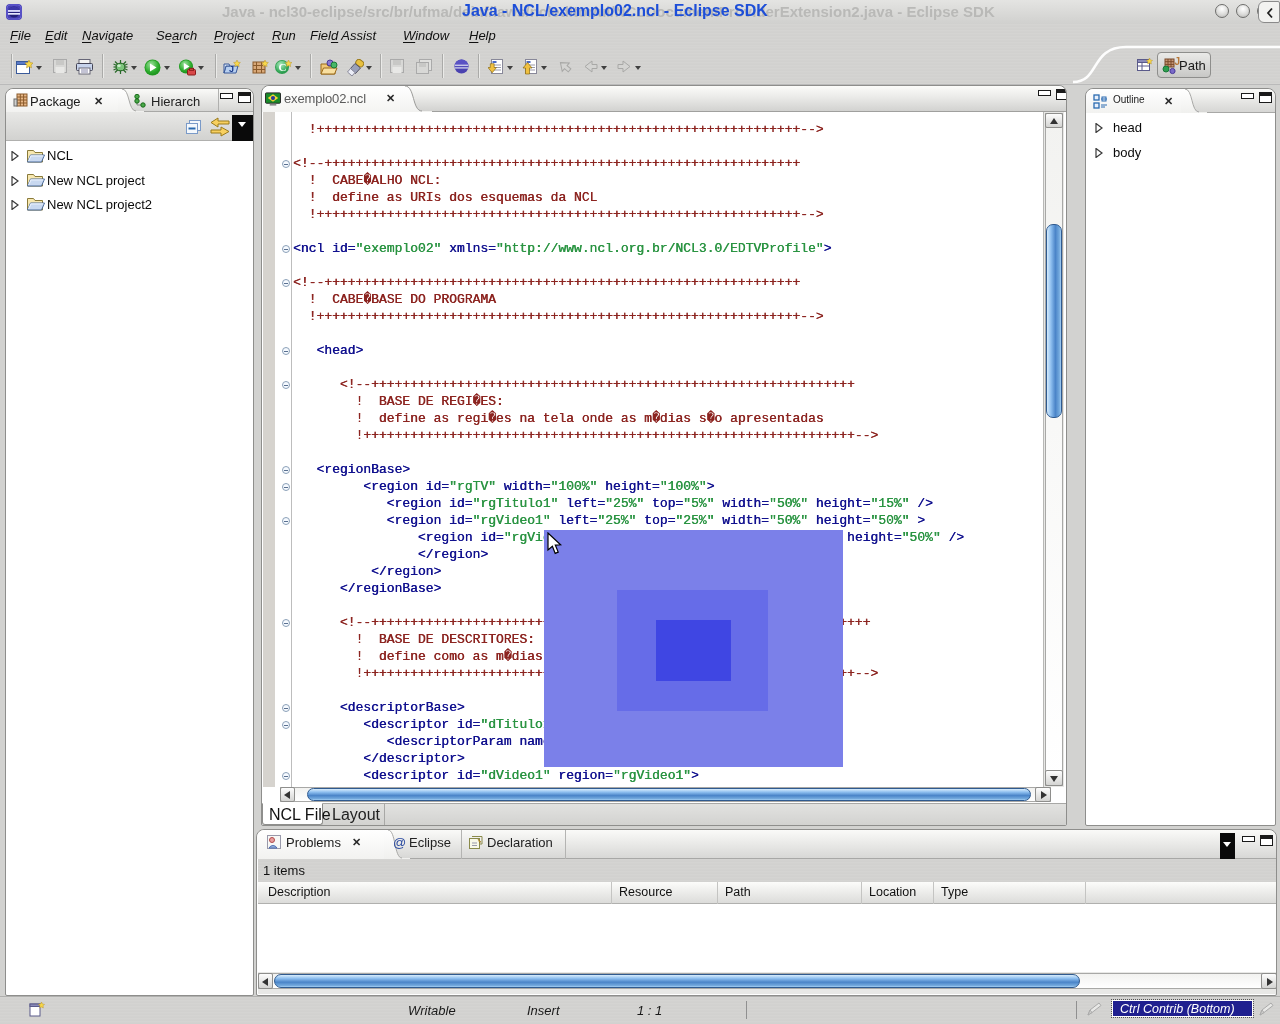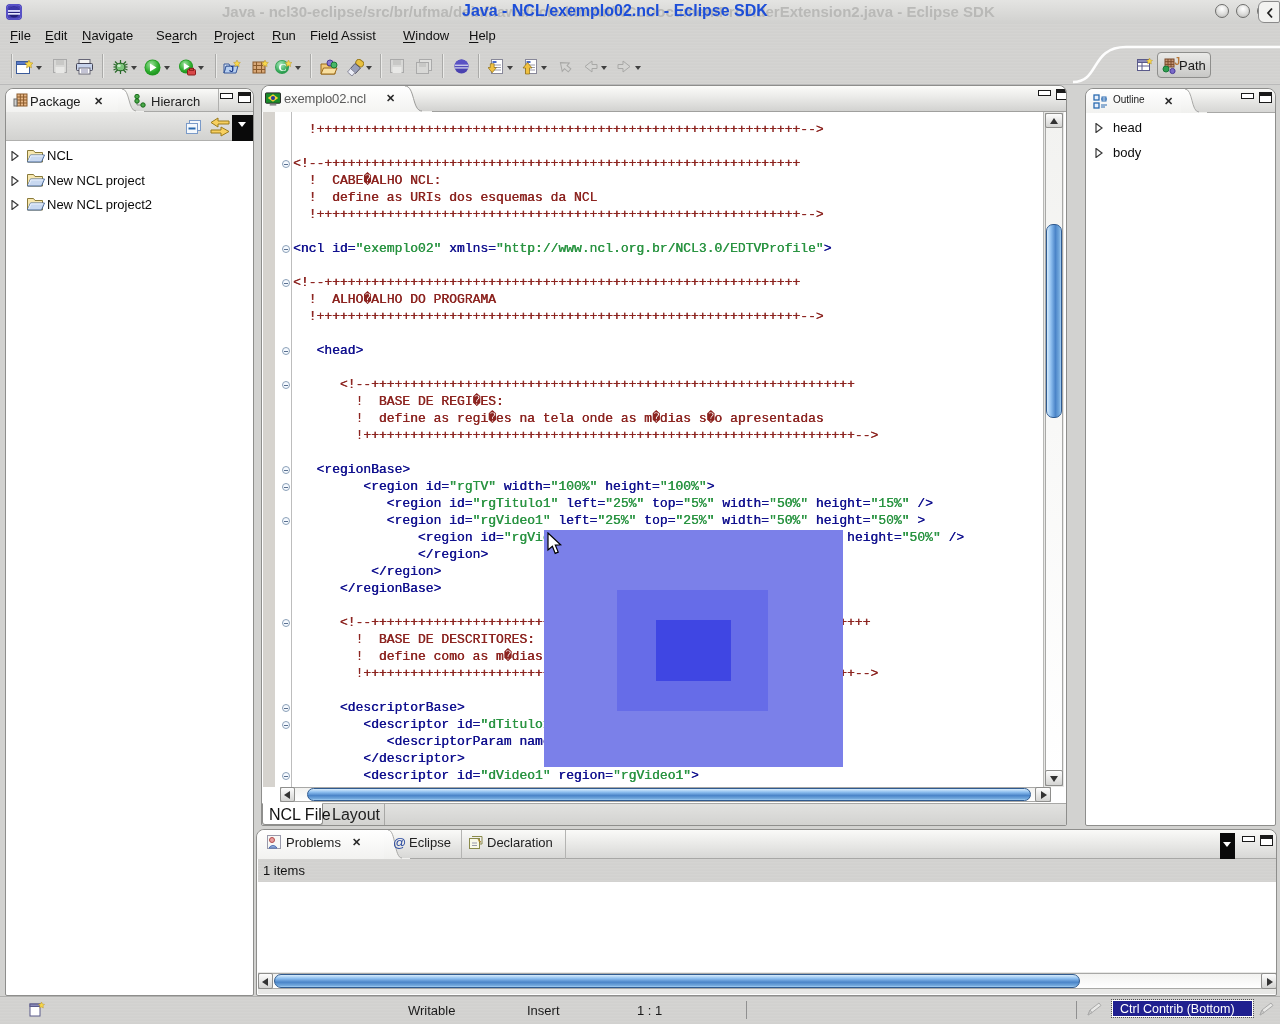--- a/index.html
+++ b/index.html
@@ -1,17 +1,17 @@
 <!DOCTYPE html>
 <html><head><meta charset="utf-8">
 <style>
 *{margin:0;padding:0;box-sizing:border-box;}
 html,body{width:1280px;height:1024px;overflow:hidden;}
 body{font-family:"Liberation Sans",sans-serif;position:relative;background:#d2d2d0;}
-.stripes{background-image:repeating-linear-gradient(180deg,#dad9d7 0px,#cfcfcd 1px,#d6d5d3 2px,#cdcdcb 3px);}
+.stripes{background-image:repeating-linear-gradient(180deg,#dad9d7 0px,#cfcfcd 1px,#d6d5d3 2px,#cdcdcb 3px);font-style:italic;}
 .abs{position:absolute;}
 
 #titlebar{left:0;top:0;width:1280px;height:24px;background:linear-gradient(180deg,#e4e4e2,#d0d0ce);}
 #title-ghost{left:222px;top:3px;width:800px;height:18px;font-size:15px;font-weight:bold;color:#b9b9b7;white-space:nowrap;overflow:hidden;}
 #title-main{left:462px;top:2px;font-size:16px;font-weight:bold;color:#1d4ed8;white-space:nowrap;}
 .wbtn{width:14px;height:14px;border-radius:50%;top:4px;background:radial-gradient(circle at 50% 32%,#ffffff,#dcdcda 55%,#b4b4b2);border:1px solid #6e6e6c;}
 #corner-flap{left:1258px;top:1px;width:22px;height:22px;background:#f2f2f0;border:1px solid #8a8a8a;border-radius:6px 2px 2px 6px;}
 
 #menubar{left:0;top:24px;width:1280px;height:23px;font-size:13px;color:#101010;}
 #menubar .m{position:absolute;top:4px;}
@@ -393,21 +393,21 @@
 <pre id="code"><span class="c">  !++++++++++++++++++++++++++++++++++++++++++++++++++++++++++++++--&gt;</span>
 
 <span class="c">&lt;!--+++++++++++++++++++++++++++++++++++++++++++++++++++++++++++++</span>
 <span class="c">  !  CABE�ALHO NCL:</span>
 <span class="c">  !  define as URIs dos esquemas da NCL</span>
 <span class="c">  !++++++++++++++++++++++++++++++++++++++++++++++++++++++++++++++--&gt;</span>
 
 <span class="t">&lt;ncl id=</span><span class="v">"exemplo02"</span><span class="t"> xmlns=</span><span class="v">"http://www.ncl.org.br/NCL3.0/EDTVProfile"</span><span class="t">&gt;</span>
 
 <span class="c">&lt;!--+++++++++++++++++++++++++++++++++++++++++++++++++++++++++++++</span>
-<span class="c">  !  ALHO�ALHO DO PROGRAMA</span>
+<span class="c">  !  CABE�BASE DO PROGRAMA</span>
 <span class="c">  !++++++++++++++++++++++++++++++++++++++++++++++++++++++++++++++--&gt;</span>
 
 <span class="t">   &lt;head&gt;</span>
 
 <span class="c">      &lt;!--++++++++++++++++++++++++++++++++++++++++++++++++++++++++++++++</span>
 <span class="c">        !  BASE DE REGI�ES:</span>
 <span class="c">        !  define as regi�es na tela onde as m�dias s�o apresentadas</span>
 <span class="c">        !+++++++++++++++++++++++++++++++++++++++++++++++++++++++++++++++--&gt;</span>
 
 <span class="t">   &lt;regionBase&gt;</span>
@@ -523,20 +523,32 @@
 <path d="M3 0.5 L13 0.5 L13 8 L10.5 8" fill="none" stroke="#8a8a4a"></path>
 <path d="M3 7 L8 7 M3 9.5 L8 9.5" stroke="#99a"></path>
 <path d="M9 3 l3 3 -1.5 .5 z" fill="#d8a030" stroke="#8a6a10" stroke-width=".5"></path>
 </svg>
 <span class="vtab-cap" style="left:230px;top:5px;font-size:13px;color:#222">Declaration</span>
 <div id="bmenu"></div>
 <div class="mm" style="left:985px;top:6px;width:13px;height:6px"></div>
 <div class="mm" style="left:1003px;top:5px;width:13px;height:11px;border-top-width:4px"></div>
 <div class="stripes" style="position:absolute;left:1px;top:29px;width:1019px;height:23px;background-color:#d5d5d3"></div>
 <div id="bitems">1 items</div>
+<div id="bhead">
+<span style="left:10px">Description</span>
+<span style="left:361px">Resource</span>
+<span style="left:467px">Path</span>
+<span style="left:611px">Location</span>
+<span style="left:683px">Type</span>
+<i style="left:353px"></i>
+<i style="left:459px"></i>
+<i style="left:603px"></i>
+<i style="left:675px"></i>
+<i style="left:827px"></i>
+</div>
 <div id="bhsb"></div>
 <div class="sbtrack" style="left:1px;top:143px;width:1019px;height:16px"></div>
 <div class="sbtn" style="left:1px;top:143px;width:15px;height:16px"></div>
 <div class="arr" style="left:5px;top:148px;border-top:4.5px solid transparent;border-bottom:4.5px solid transparent;border-right:6px solid #333"></div>
 <div class="sbtn" style="left:1004px;top:143px;width:16px;height:16px"></div>
 <div class="arr" style="left:1010px;top:148px;border-top:4.5px solid transparent;border-bottom:4.5px solid transparent;border-left:6px solid #333"></div>
 <div class="aqua-h" style="left:17px;top:144px;width:806px;height:14px"></div>
 </div>
 <div class="abs stripes" id="statusbar">
 <svg style="position:absolute;left:29px;top:4px" width="17" height="16" viewBox="0 0 17 16">

